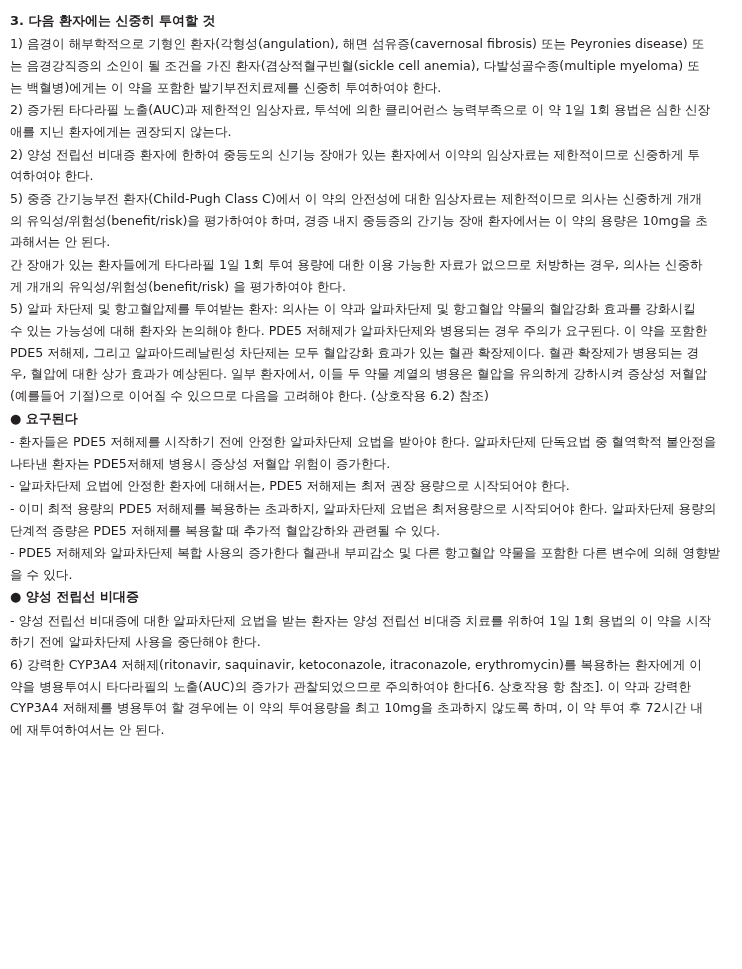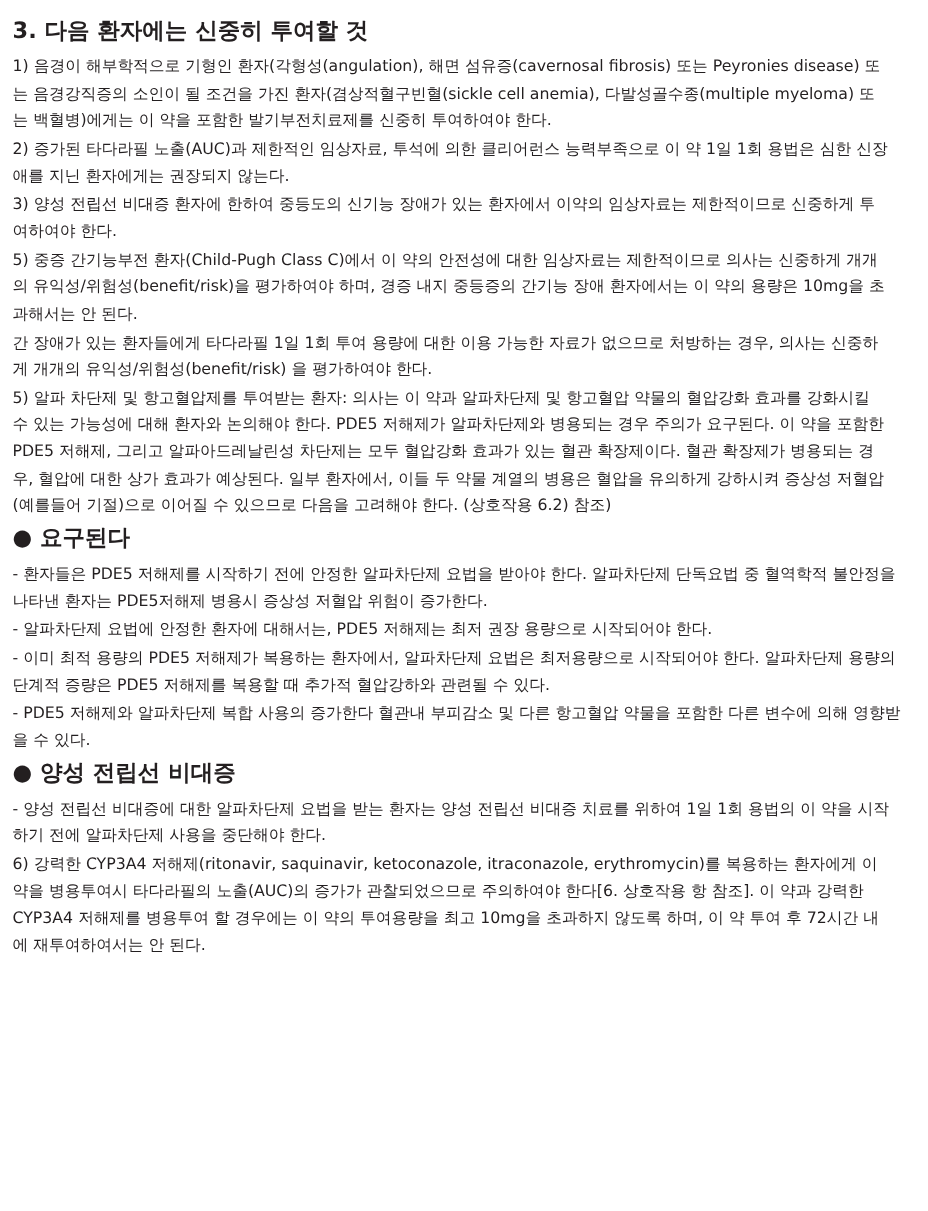--- a/index.html
+++ b/index.html
@@ -23,49 +23,49 @@
     padding: 10px 14px 0 10px;
   }
   .para {
     font-size: 12.6px;
     line-height: 1.72;
     text-align: left;
     margin: 0 16px 1px 0;
     word-break: break-word;
   }
   .heading {
-    font-size: 18px;
+    font-size: 13px;
     line-height: 1.72;
     font-weight: bold;
     margin: 0 0 1px 0;
   }
   .bullet {
     font-size: 12.6px;
     line-height: 1.72;
     margin: 0 6px 1px 0;
   }
 </style>
 </head>
 <body>
 
 <div id="doc">
 
   <div class="heading">3. 다음 환자에는 신중히 투여할 것</div>
 
   <div class="para">1) 음경이 해부학적으로 기형인 환자(각형성(angulation), 해면 섬유증(cavernosal fibrosis) 또는 Peyronies disease) 또는 음경강직증의 소인이 될 조건을 가진 환자(겸상적혈구빈혈(sickle cell anemia), 다발성골수종(multiple myeloma) 또는 백혈병)에게는 이 약을 포함한 발기부전치료제를 신중히 투여하여야 한다.</div>
   <div class="para">2) 증가된 타다라필 노출(AUC)과 제한적인 임상자료, 투석에 의한 클리어런스 능력부족으로 이 약 1일 1회 용법은 심한 신장애를 지닌 환자에게는 권장되지 않는다.</div>
-  <div class="para">3) 양성 전립선 비대증 환자에 한하여 중등도의 신기능 장애가 있는 환자에서 이약의 임상자료는 제한적이므로 신중하게 투여하여야 한다.</div>
+  <div class="para">2) 양성 전립선 비대증 환자에 한하여 중등도의 신기능 장애가 있는 환자에서 이약의 임상자료는 제한적이므로 신중하게 투여하여야 한다.</div>
   <div class="para">5) 중증 간기능부전 환자(Child-Pugh Class C)에서 이 약의 안전성에 대한 임상자료는 제한적이므로 의사는 신중하게 개개의 유익성/위험성(benefit/risk)을 평가하여야 하며, 경증 내지 중등증의 간기능 장애 환자에서는 이 약의 용량은 10mg을 초과해서는 안 된다.</div>
   <div class="para">간 장애가 있는 환자들에게 타다라필 1일 1회 투여 용량에 대한 이용 가능한 자료가 없으므로 처방하는 경우, 의사는 신중하게 개개의 유익성/위험성(benefit/risk) 을 평가하여야 한다.</div>
   <div class="para">5) 알파 차단제 및 항고혈압제를 투여받는 환자: 의사는 이 약과 알파차단제 및 항고혈압 약물의 혈압강화 효과를 강화시킬 수 있는 가능성에 대해 환자와 논의해야 한다. PDE5 저해제가 알파차단제와 병용되는 경우 주의가 요구된다. 이 약을 포함한 PDE5 저해제, 그리고 알파아드레날린성 차단제는 모두 혈압강화 효과가 있는 혈관 확장제이다. 혈관 확장제가 병용되는 경우, 혈압에 대한 상가 효과가 예상된다. 일부 환자에서, 이들 두 약물 계열의 병용은 혈압을 유의하게 강하시켜 증상성 저혈압(예를들어 기절)으로 이어질 수 있으므로 다음을 고려해야 한다. (상호작용 6.2) 참조)</div>
 
   <div class="heading">● 요구된다</div>
   <div class="bullet">- 환자들은 PDE5 저해제를 시작하기 전에 안정한 알파차단제 요법을 받아야 한다. 알파차단제 단독요법 중 혈역학적 불안정을 나타낸 환자는 PDE5저해제 병용시 증상성 저혈압 위험이 증가한다.</div>
   <div class="bullet">- 알파차단제 요법에 안정한 환자에 대해서는, PDE5 저해제는 최저 권장 용량으로 시작되어야 한다.</div>
-  <div class="bullet">- 이미 최적 용량의 PDE5 저해제가 복용하는 환자에서, 알파차단제 요법은 최저용량으로 시작되어야 한다. 알파차단제 용량의 단계적 증량은 PDE5 저해제를 복용할 때 추가적 혈압강하와 관련될 수 있다.</div>
+  <div class="bullet">- 이미 최적 용량의 PDE5 저해제를 복용하는 초과하지, 알파차단제 요법은 최저용량으로 시작되어야 한다. 알파차단제 용량의 단계적 증량은 PDE5 저해제를 복용할 때 추가적 혈압강하와 관련될 수 있다.</div>
   <div class="bullet">- PDE5 저해제와 알파차단제 복합 사용의 증가한다 혈관내 부피감소 및 다른 항고혈압 약물을 포함한 다른 변수에 의해 영향받을 수 있다.</div>
 
   <div class="heading">● 양성 전립선 비대증</div>
   <div class="bullet">- 양성 전립선 비대증에 대한 알파차단제 요법을 받는 환자는 양성 전립선 비대증 치료를 위하여 1일 1회 용법의 이 약을 시작하기 전에 알파차단제 사용을 중단해야 한다.</div>
 
   <div class="para">6) 강력한 CYP3A4 저해제(ritonavir, saquinavir, ketoconazole, itraconazole, erythromycin)를 복용하는 환자에게 이 약을 병용투여시 타다라필의 노출(AUC)의 증가가 관찰되었으므로 주의하여야 한다[6. 상호작용 항 참조]. 이 약과 강력한 CYP3A4 저해제를 병용투여 할 경우에는 이 약의 투여용량을 최고 10mg을 초과하지 않도록 하며, 이 약 투여 후 72시간 내에 재투여하여서는 안 된다.</div>
 
 </div>
 
 </body></html>

